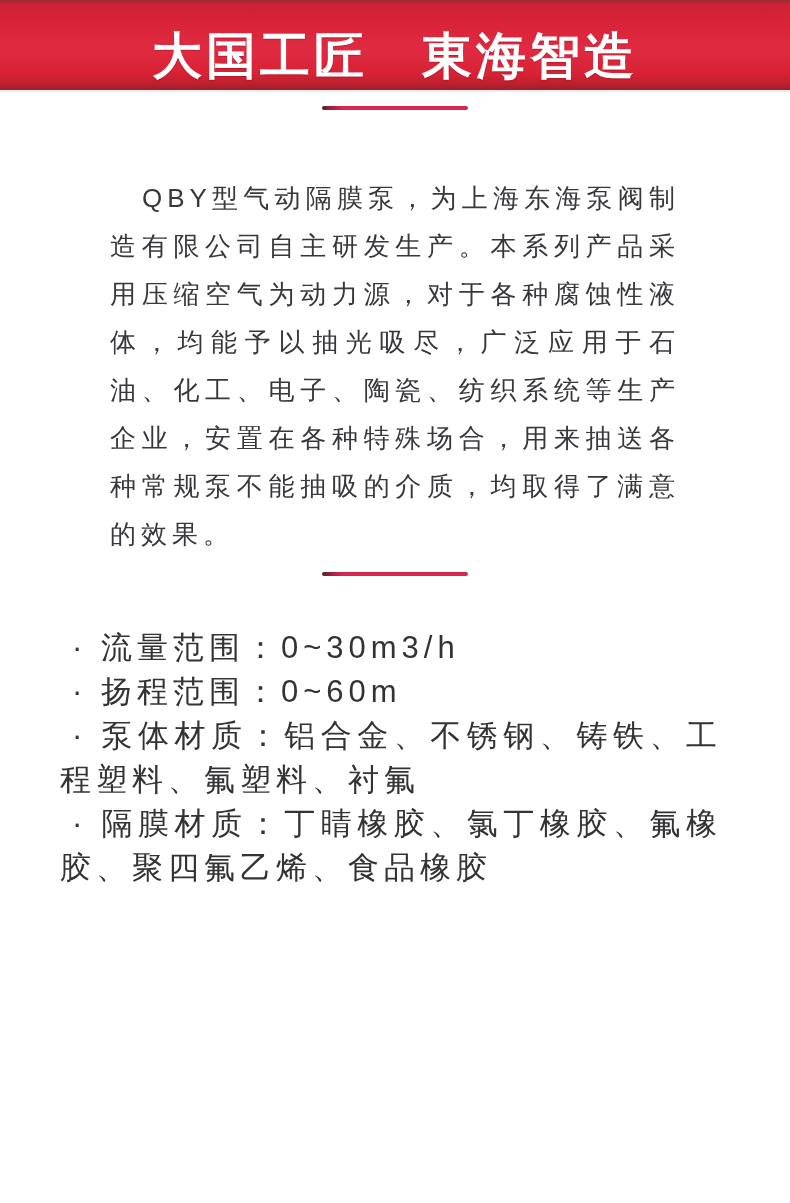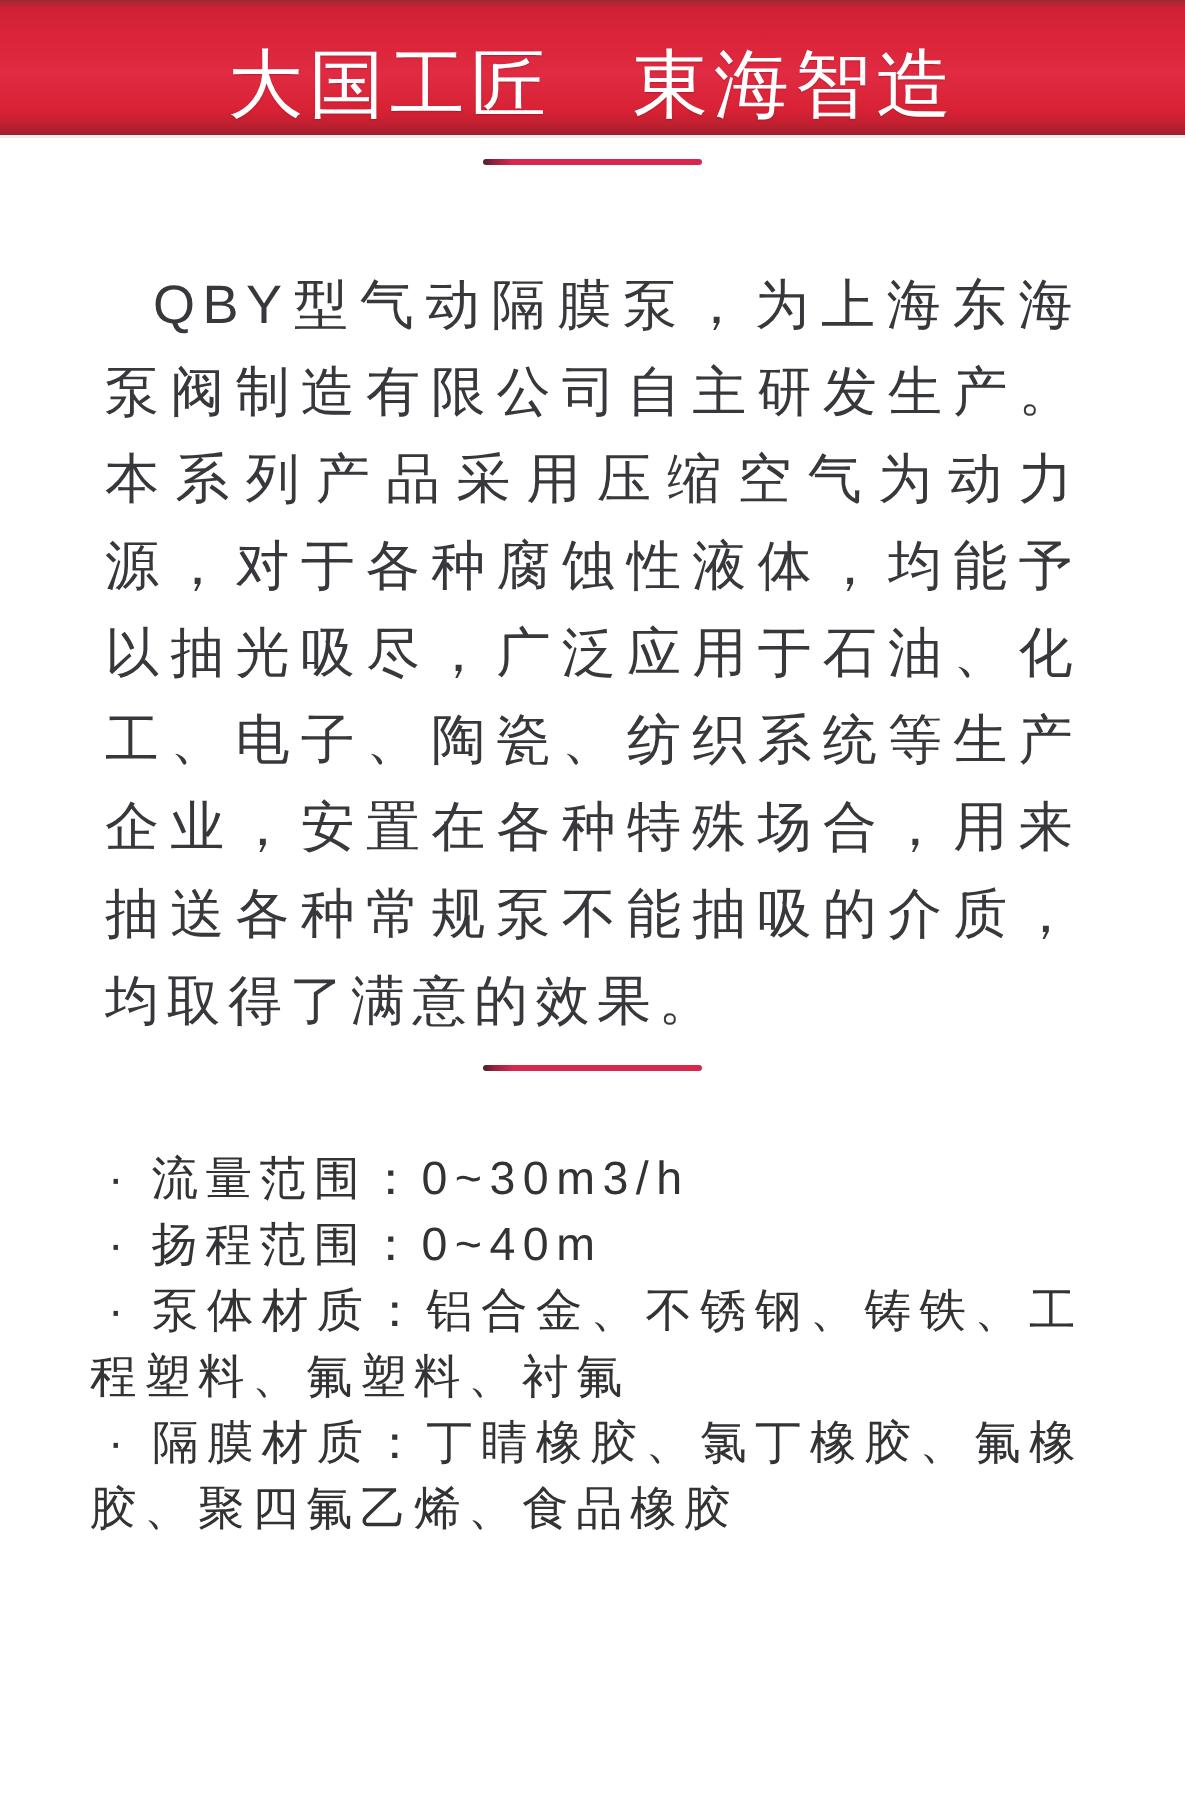--- a/index.html
+++ b/index.html
@@ -20,21 +20,21 @@
     height:90px;
     background:linear-gradient(180deg,
       #9d2a30 0%, #cf2136 6%, #db2439 30%, #e02b42 55%,
       #d82134 82%, #c02030 92%, #9e1e2c 100%);
     display:flex;align-items:center;justify-content:center;
     border-bottom:2px solid #e8edf2;
   }
   .banner-title{
     color:#ffffff;
     font-size:50px;
-    font-weight:normal;
+    font-weight:bold;
     letter-spacing:4px;
     white-space:nowrap;
     text-shadow:0 1px 1px rgba(120,10,20,.35);
     margin-top:23px;
   }
   .section-title{
     margin:0;
     text-align:center;
     font-size:44px;
     line-height:50px;
@@ -46,23 +46,23 @@
   .section-conditions .section-title{margin-top:70px;}
   .title-underline{
     width:146px;height:4px;
     margin:14px auto 0;
     border-radius:2px;
     background:linear-gradient(90deg,
       #4f1f2a 0px, #99203f 8px,
       var(--underline-red) 20px, var(--underline-red) 100%);
   }
   .paragraph{
-    margin:64px 70px 0;
-    font-size:36px;
-    line-height:58px;
+    margin:64px 110px 0;
+    font-size:26px;
+    line-height:48px;
     letter-spacing:5px;
     color:var(--body-text);
     text-align:justify;
     text-indent:32px;
   }
   .spec-list{
     list-style:none;
     margin:50px 68px 0 60px;
     padding:0;
   }
@@ -86,19 +86,19 @@
 
   <section class="section-overview">
     <div class="title-underline"></div>
     <p class="paragraph">QBY型气动隔膜泵，为上海东海泵阀制造有限公司自主研发生产。本系列产品采用压缩空气为动力源，对于各种腐蚀性液体，均能予以抽光吸尽，广泛应用于石油、化工、电子、陶瓷、纺织系统等生产企业，安置在各种特殊场合，用来抽送各种常规泵不能抽吸的介质，均取得了满意的效果。</p>
   </section>
 
   <section class="section-conditions">
     <div class="title-underline"></div>
     <ul class="spec-list">
       <li class="spec-item">· 流量范围：0~30m3/h</li>
-      <li class="spec-item">· 扬程范围：0~40m</li>
+      <li class="spec-item">· 扬程范围：0~60m</li>
       <li class="spec-item">· 泵体材质：铝合金、不锈钢、铸铁、工程塑料、氟塑料、衬氟</li>
       <li class="spec-item">· 隔膜材质：丁睛橡胶、氯丁橡胶、氟橡胶、聚四氟乙烯、食品橡胶</li>
     </ul>
   </section>
 
 </div>
 
 </body></html>

